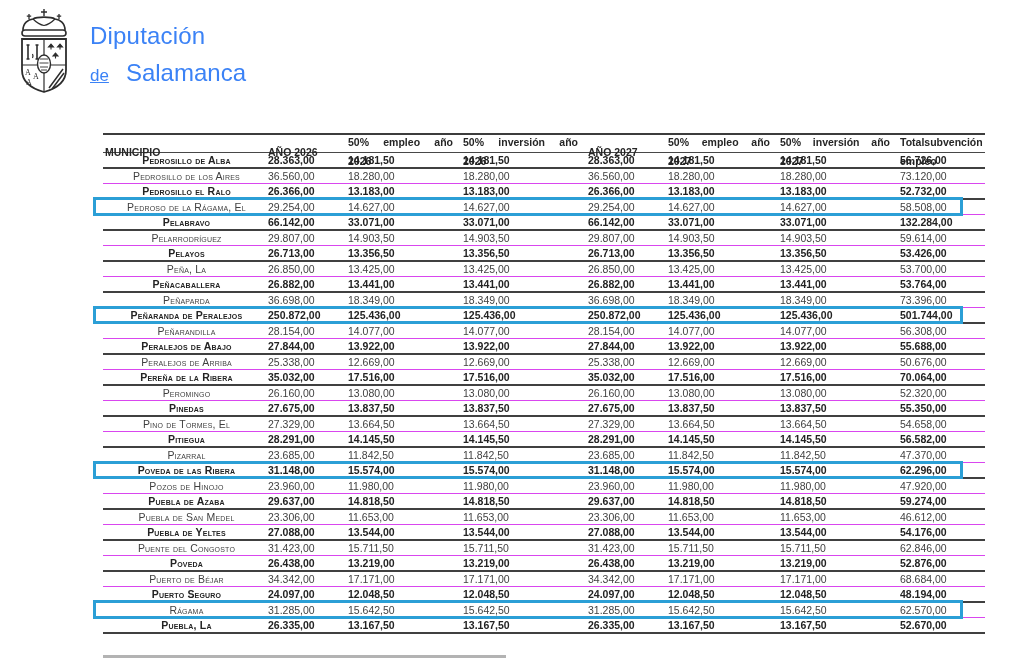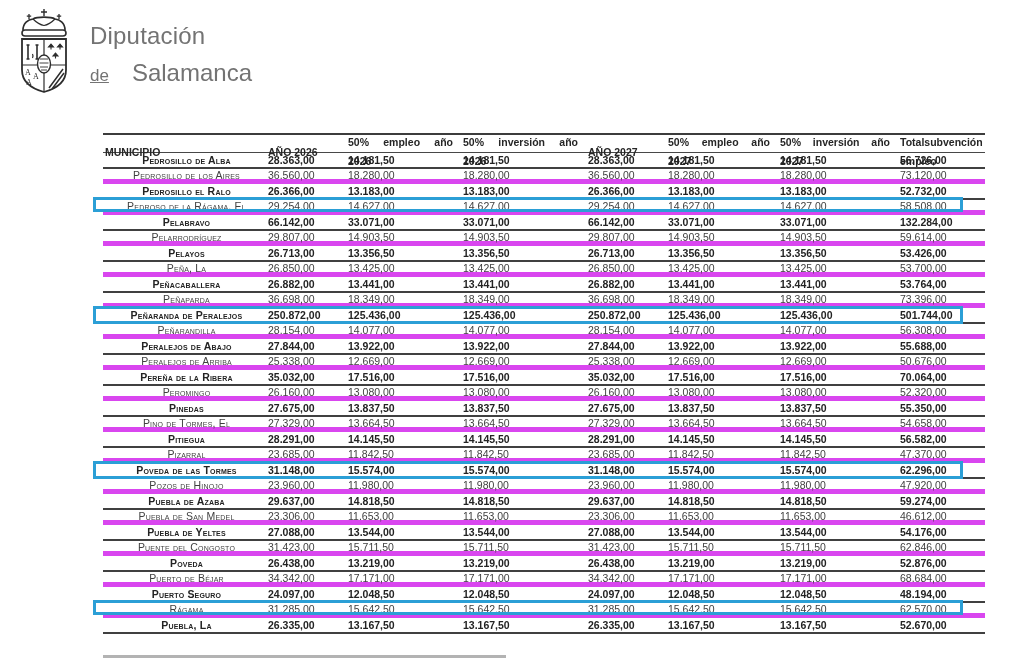--- a/index.html
+++ b/index.html
@@ -4,42 +4,42 @@
 <style>
   html,body{margin:0;padding:0;background:#fff;}
   body{
     width:1024px;height:665px;position:relative;overflow:hidden;
     font-family:"Liberation Sans",sans-serif;color:#3f3f3f;
     -webkit-font-smoothing:antialiased;
   }
   
   .logo{position:absolute;left:12px;top:8px;display:flex;align-items:flex-start;}
   .logo svg{width:64px;height:88px;}
-  .logo-text{margin-left:14px;margin-top:14px;color:#737373;}
+  .logo-text{margin-left:14px;margin-top:14px;color:#3b82f6;}
   .logo-line1{font-size:24px;letter-spacing:.2px;}
   .logo-line2{margin-top:9px;font-size:24px;}
-  .logo-line2 .small{font-size:17px;margin-right:23px;text-decoration:underline;}
+  .logo-line2 .small{font-size:17px;margin-right:17px;text-decoration:underline;}
   
   .doc-table{
     position:absolute;left:103px;top:133px;width:882px;
     font-size:10.5px;line-height:1.15;
   }
   .grid{display:grid;grid-template-columns:165px 80px 115px 125px 80px 112px 120px 85px;}
   .thead{
     border-top:2px solid #3c3c3c;border-bottom:1px solid #474747;
     height:20px;box-sizing:border-box;color:#262626;font-weight:bold;
   }
   .hcell{display:flex;flex-direction:column;justify-content:center;padding:1px 10px 1px 0;box-sizing:border-box;}
   .hcell.single{justify-content:center;}
   .jline{display:flex;justify-content:space-between;}
   .hcell .l2{margin-top:7px;}
   .hcell.c1{padding-left:2px;}
   .trow{
     position:relative;height:15.5px;box-sizing:border-box;
-    border-bottom:5px solid #d946ef;align-items:center;
+    border-bottom:1px solid #d946ef;align-items:center;
   }
   .trow.bold{font-weight:bold;color:#232323;border-bottom-width:2px;border-bottom-color:#404040;}
   .cell{white-space:nowrap;overflow:visible;}
   .cell.name{font-variant:small-caps;letter-spacing:.2px;padding-left:2px;text-align:center;}
   .hlbox{display:none;}
   .trow.hl .hlbox{
     display:block;position:absolute;left:-10px;right:22px;top:-2.5px;bottom:-2px;
     border:3px solid var(--hl,#2b9fd6);pointer-events:none;z-index:3;
   }
   .bottom-rule{position:absolute;left:103px;top:655px;width:403px;height:3px;background:#b3b3b3;}
@@ -359,21 +359,21 @@
     <div class="cell">23.685,00</div>
     <div class="cell">11.842,50</div>
     <div class="cell">11.842,50</div>
     <div class="cell">23.685,00</div>
     <div class="cell">11.842,50</div>
     <div class="cell">11.842,50</div>
     <div class="cell">47.370,00</div>
 
   </div>
       <div class="grid trow bold hl">
-    <div class="cell name">Poveda de las Tormes</div>
+    <div class="cell name">Poveda de las Ribera</div>
     <div class="cell">31.148,00</div>
     <div class="cell">15.574,00</div>
     <div class="cell">15.574,00</div>
     <div class="cell">31.148,00</div>
     <div class="cell">15.574,00</div>
     <div class="cell">15.574,00</div>
     <div class="cell">62.296,00</div>
     <div class="hlbox"></div>
   </div>
       <div class="grid trow">

